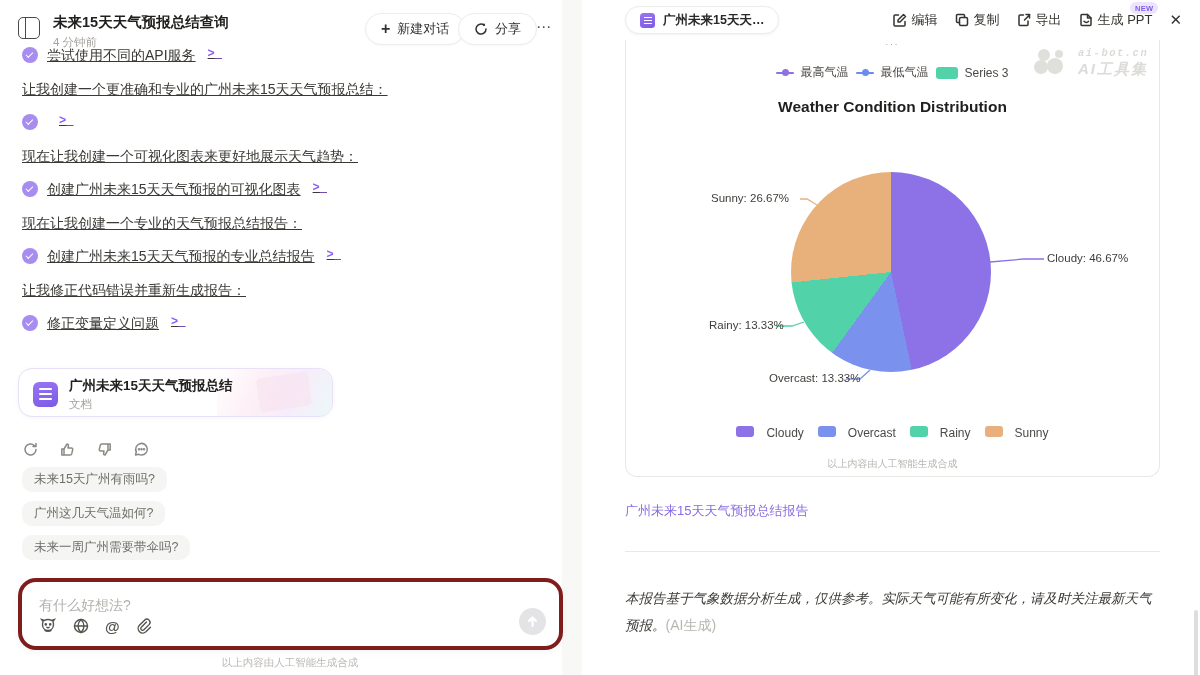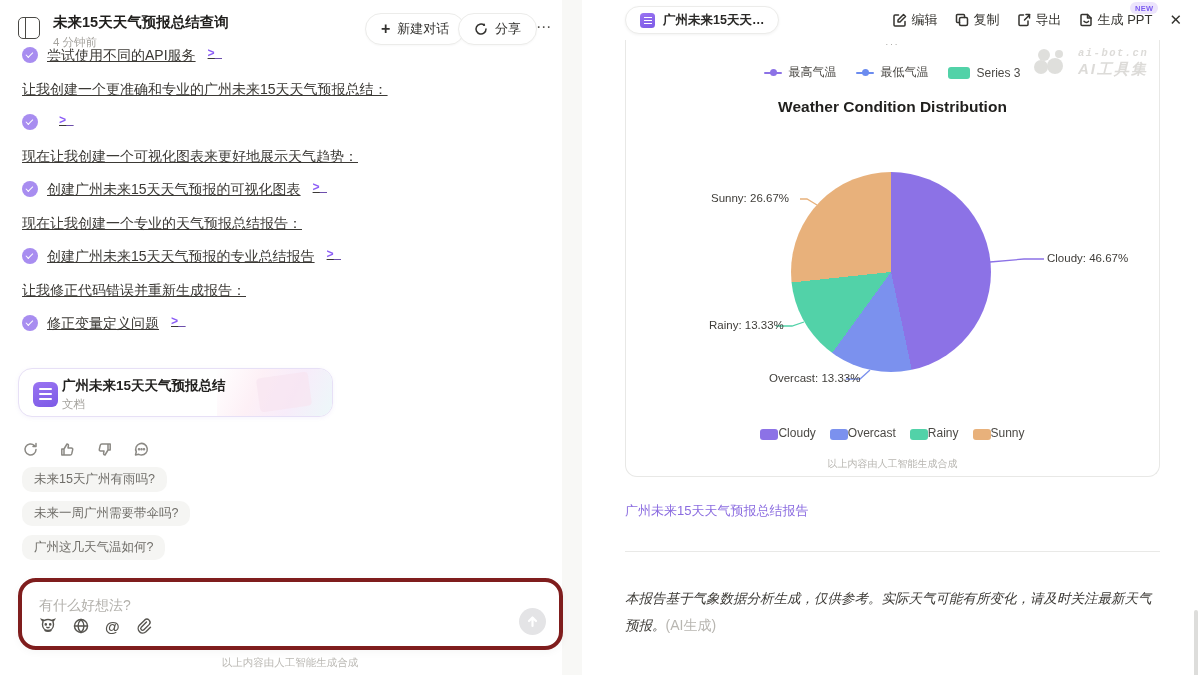--- a/index.html
+++ b/index.html
@@ -27,21 +27,21 @@
   .check { width:16px; height:16px; border-radius:50%; background:#a88df0; margin-right:9px; flex:0 0 auto; position:relative; }
   .check::after { content:""; position:absolute; left:4.4px; top:4.7px; width:6px; height:3.4px; border-left:1.8px solid #fff; border-bottom:1.8px solid #fff; transform:rotate(-45deg); }
   .term { margin-left:12px; font-family:"Liberation Mono","DejaVu Sans Mono",monospace; font-size:12px; font-weight:bold; color:#8b5cf6; }
 
   .doc-card { position:absolute; top:368px; left:18px; width:315px; height:49px; border:1px solid #e7e0f6; border-radius:14px; background:#fff; box-shadow:0 1px 4px rgba(140,110,220,.08); overflow:hidden; cursor:pointer; }
   .doc-card-thumb { position:absolute; right:0; top:0; width:115px; height:100%; background:linear-gradient(115deg,#ffffff 0%,#fdf0f6 35%,#f7ecfa 65%,#ecf8f9 100%); }
   .doc-card-thumb::after { content:""; position:absolute; right:22px; top:6px; width:52px; height:34px; background:#f8e3f0; opacity:.65; border-radius:4px; transform:rotate(-8deg); }
   .doc-card-inner { position:absolute; left:14px; top:8px; display:flex; align-items:center; }
   .doc-icon { width:25px; height:25px; border-radius:6px; background:linear-gradient(160deg,#9a74f2,#7c5ae6); position:relative; flex:0 0 auto; }
   .doc-icon::after { content:""; position:absolute; left:6px; top:6px; width:13px; height:2px; background:#fff; box-shadow:0 5px 0 #fff, 0 10px 0 #fff; border-radius:1px; }
-  .doc-meta { margin-left:4px; }
+  .doc-meta { margin-left:11px; }
   .doc-title { font-size:13.5px; font-weight:bold; color:#22211f; }
   .doc-sub { font-size:11.5px; color:#a5a39e; margin-top:2px; }
 
   .action-row { position:absolute; top:441px; left:22px; display:flex; gap:20px; }
   .action-ic { width:17px; height:17px; cursor:pointer; }
   .action-ic svg { width:100%; height:100%; stroke:#8b8984; fill:none; stroke-width:1.5; stroke-linecap:round; stroke-linejoin:round; }
 
   .suggestions { position:absolute; top:467px; left:22px; display:flex; flex-direction:column; align-items:flex-start; gap:9px; }
   .sugg { background:#f5f5f3; border-radius:10px; padding:4px 12px; font-size:12.5px; color:#6f6d68; cursor:pointer; }
 
@@ -63,37 +63,37 @@
   .rp-tab .doc-icon-sm::after { content:""; position:absolute; left:3.5px; top:4px; width:8px; height:1.6px; background:#fff; box-shadow:0 3px 0 #fff, 0 6px 0 #fff; }
   .rp-actions { position:absolute; top:0; right:18px; height:40px; display:flex; align-items:center; gap:17px; }
   .rp-act { display:flex; align-items:center; gap:5px; font-size:13px; color:#34332f; cursor:pointer; position:relative; }
   .rp-act svg { width:14px; height:14px; stroke:#34332f; fill:none; stroke-width:1.5; stroke-linecap:round; stroke-linejoin:round; }
   .new-badge { position:absolute; top:-9px; right:-6px; background:#ece4fc; color:#7c5cf0; font-size:7.5px; font-weight:bold; padding:1.5px 5px; border-radius:999px; letter-spacing:.3px; }
   .rp-close { font-size:15px; color:#34332f; cursor:pointer; }
 
   .rp-content { position:absolute; top:40px; left:0; width:600px; height:635px; }
   .chart-card { position:absolute; left:25px; top:0; width:535px; height:437px; border:1px solid #e8e8e6; border-top:none; border-radius:0 0 12px 12px; background:#fff; overflow:hidden; }
   .clipped-remnant { position:absolute; top:0px; left:0; width:100%; text-align:center; font-size:8px; color:#9a9893; letter-spacing:2px; }
-  .top-legend { position:absolute; top:24px; left:0; width:100%; display:flex; justify-content:center; align-items:center; gap:20px; font-size:12px; color:#4c4a46; }
+  .top-legend { position:absolute; top:24px; left:0; width:100%; display:flex; justify-content:center; align-items:center; gap:8px; font-size:12px; color:#4c4a46; }
   .tl-item { display:flex; align-items:center; gap:6px; }
   .tl-linedot { position:relative; width:18px; height:8px; }
   .tl-linedot .ln { position:absolute; top:3px; left:0; width:18px; height:2.4px; border-radius:2px; }
   .tl-linedot .dt { position:absolute; top:0.5px; left:5.5px; width:7px; height:7px; border-radius:50%; }
   .tl-rect { width:22px; height:12px; border-radius:3px; }
   .chart-title { position:absolute; top:58px; left:0; width:100%; text-align:center; font-size:15.5px; font-weight:bold; color:#201f1d; }
   .pie { position:absolute; left:165px; top:132px; width:200px; height:200px; border-radius:50%; }
   .leader-svg { position:absolute; left:0; top:0; width:535px; height:437px; pointer-events:none; }
   .leader-svg polyline { fill:none; stroke-width:1.3; }
   .pie-label { position:absolute; font-size:11.5px; color:#3f3d39; white-space:nowrap; }
   .lbl-cloudy { left:421px; top:212px; }
   .lbl-sunny { left:85px; top:152px; }
   .lbl-rainy { left:83px; top:279px; }
   .lbl-overcast { left:143px; top:332px; }
   .bottom-legend { position:absolute; top:386px; left:0; width:100%; display:flex; justify-content:center; align-items:center; gap:14px; font-size:12px; color:#4c4a46; }
-  .bl-item { display:flex; align-items:flex-end; gap:0; }
+  .bl-item { display:flex; align-items:flex-start; gap:12px; }
   .bl-swatch { width:18px; height:11px; border-radius:3px; }
   .card-ai-note { position:absolute; top:417px; left:0; width:100%; text-align:center; font-size:10px; color:#b8b6b1; }
 
   .doc-link { position:absolute; left:25px; top:462px; font-size:13px; color:#8b6ce0; cursor:pointer; }
   .divider { position:absolute; left:25px; top:511px; width:535px; height:1px; background:#e9e9e7; }
   .disclaimer { position:absolute; left:25px; top:546px; width:528px; font-size:13.5px; font-style:italic; color:#3b3935; line-height:1.9; }
   .disclaimer .ai-tag { font-size:14px; color:#b8b6b1; font-style:normal; }
 
   .watermark { position:absolute; left:432px; top:46px; display:flex; align-items:center; gap:8px; opacity:.85;font-style:italic; }
   .wm-logo svg { width:38px; height:30px; fill:#dadad7; }
@@ -202,22 +202,22 @@
             <path d="M8.5 14a5.8 5.8 0 1 0-5.2-3.2L2.5 14l3.3-.7c.8.45 1.7.7 2.7.7z"></path>
             <circle cx="6" cy="8.3" r=".5" fill="#8b8984"></circle>
             <circle cx="8.5" cy="8.3" r=".5" fill="#8b8984"></circle>
             <circle cx="11" cy="8.3" r=".5" fill="#8b8984"></circle>
           </svg>
       </span>
     </div>
 
     <div class="suggestions">
       <div class="sugg">未来15天广州有雨吗?</div>
+      <div class="sugg">广州这几天气温如何?</div>
       <div class="sugg">未来一周广州需要带伞吗?</div>
-      <div class="sugg">广州这几天气温如何?</div>
     </div>
 
     <div class="input-box">
       <div class="input-ph">有什么好想法?</div>
       <div class="input-icons">
         <span class="iic">
           <svg viewBox="0 0 18 18">
               <path d="M3.5 7.5c0-1 .2-2 .6-2.8L2.6 2.5l3 .9C6.6 2.8 7.8 2.5 9 2.5s2.4.3 3.4.9l3-.9-1.5 2.2c.4.8.6 1.8.6 2.8 0 3.6-2.5 6-5.5 6s-5.5-2.4-5.5-6z"></path>
               <circle cx="6.8" cy="7.4" r=".6" fill="#55534e"></circle>
               <circle cx="11.2" cy="7.4" r=".6" fill="#55534e"></circle>

